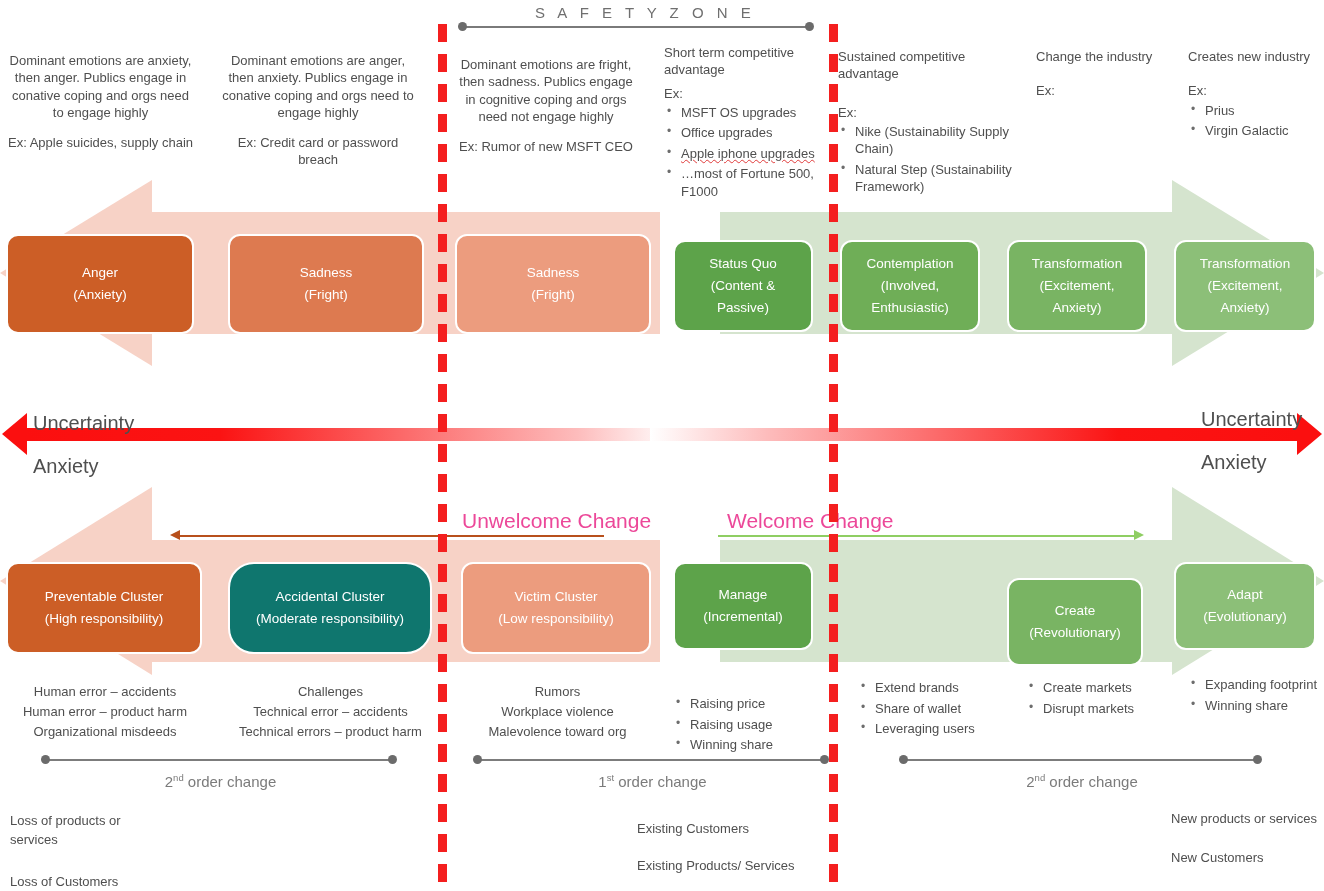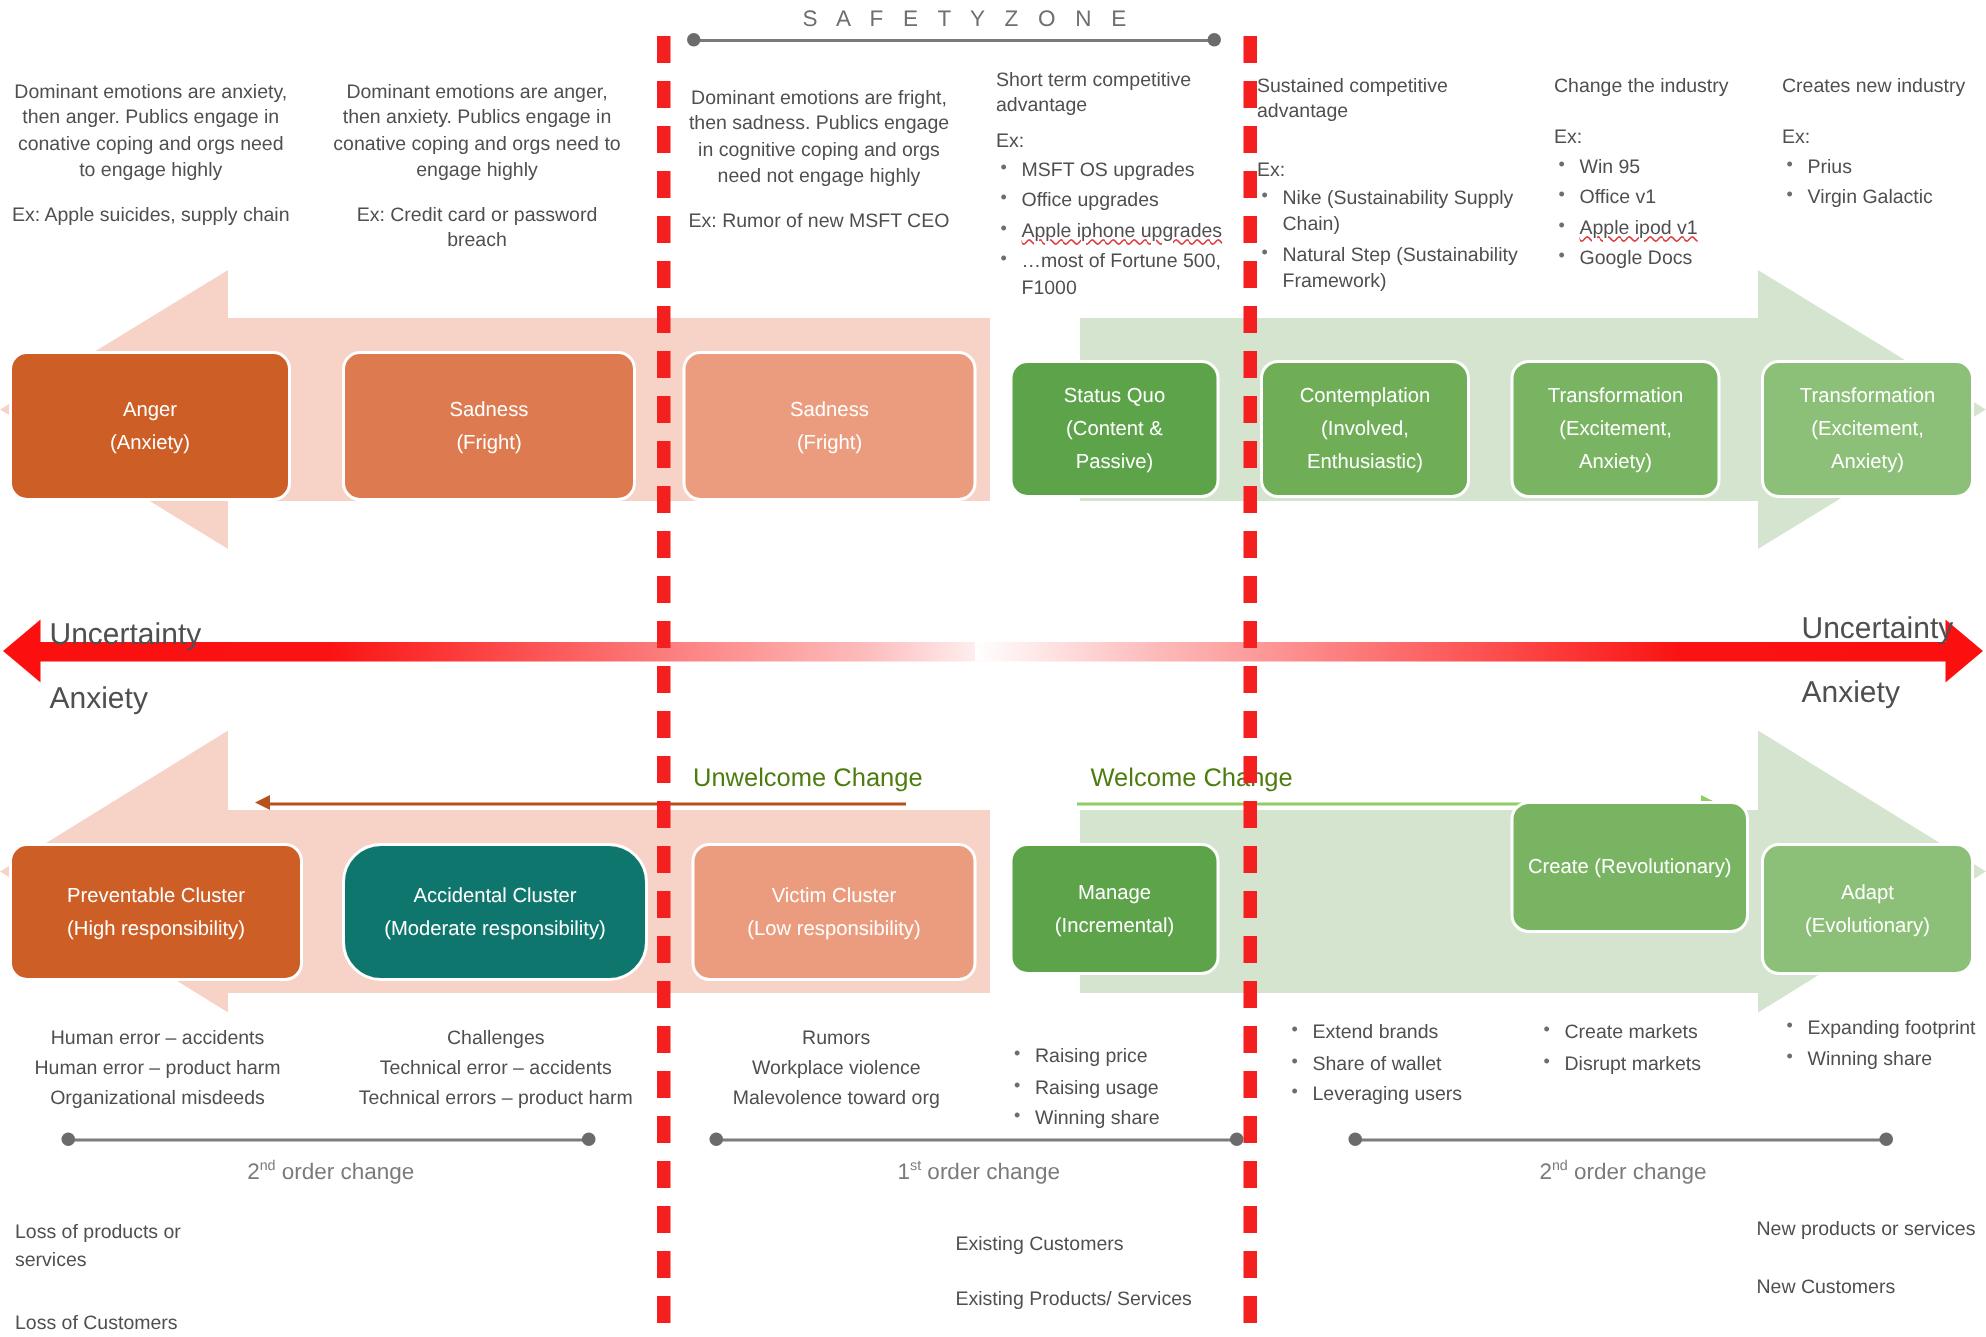--- a/index.html
+++ b/index.html
@@ -76,21 +76,21 @@
      border-top:21px solid transparent;border-bottom:21px solid transparent;
      border-right:25px solid #fb0f0f;}
   .axisheadR{position:absolute;width:0;height:0;
      border-top:21px solid transparent;border-bottom:21px solid transparent;
      border-left:25px solid #fb0f0f;}
   .axislabel{position:absolute;font-size:20px;color:#4f4f4f;}
 
   
   .thinline{position:absolute;height:1.6px;}
   .thinhead{position:absolute;width:0;height:0;}
-  .changelabel{position:absolute;font-size:17px;color:#4d7c0f;}
+  .changelabel{position:absolute;font-size:21px;color:#ec4899;}
 
   
   .orule{position:absolute;height:1.6px;background:#7c7c7c;}
   .orulelabel{position:absolute;font-size:15px;color:#7b7b7b;text-align:center;}
   .orulelabel sup{font-size:9.5px;vertical-align:super;}
 </style>
 </head>
 <body>
 
 <div id="stage">
@@ -143,26 +143,20 @@
     <div class="l" style="margin-bottom:2px;">Ex:</div>
     <ul class="bul">
       <li>Nike (Sustainability Supply Chain)</li>
       <li>Natural Step (Sustainability Framework)</li>
     </ul>
   </div>
 
   <div class="txt" style="left:1036px;top:48px;width:160px;">
     <div class="l" style="margin-bottom:17px;">Change the industry</div>
     <div class="l" style="margin-bottom:2px;">Ex:</div>
-    <ul class="bul">
-      <li>Win 95</li>
-      <li>Office v1</li>
-      <li><span class="redsquiggle">Apple ipod v1</span></li>
-      <li>Google Docs</li>
-    </ul>
   </div>
 
   <div class="txt" style="left:1188px;top:48px;width:150px;">
     <div class="l" style="margin-bottom:17px;">Creates new industry</div>
     <div class="l" style="margin-bottom:2px;">Ex:</div>
     <ul class="bul">
       <li>Prius</li>
       <li>Virgin Galactic</li>
     </ul>
   </div>
@@ -222,21 +216,21 @@
     <span class="l1">Accidental Cluster</span>
     <span class="l2">(Moderate responsibility)</span>
   </div>
   <div class="nodebox" style="left:461px;top:562px;width:190px;height:92px;background:#ec9c7e;">
     <span class="l1">Victim Cluster</span>
     <span class="l2">(Low responsibility)</span>
   </div>
   <div class="nodebox" style="left:673px;top:562px;width:140px;height:88px;background:#5da34a;">
     <span class="l1">Manage (Incremental)</span>
   </div>
-  <div class="nodebox" style="left:1007px;top:534px;width:159px;height:88px;background:#79b463;">
+  <div class="nodebox" style="left:1007px;top:578px;width:136px;height:88px;background:#79b463;">
     <span class="l1">Create (Revolutionary)</span>
   </div>
   <div class="nodebox" style="left:1174px;top:562px;width:142px;height:88px;background:#8cbf78;">
     <span class="l1">Adapt (Evolutionary)</span>
   </div>
 
   <div class="txt c" style="left:0px;top:682px;width:210px;line-height:1.55;">
     <div>Human error – accidents</div>
     <div>Human error – product harm</div>
     <div>Organizational misdeeds</div>

